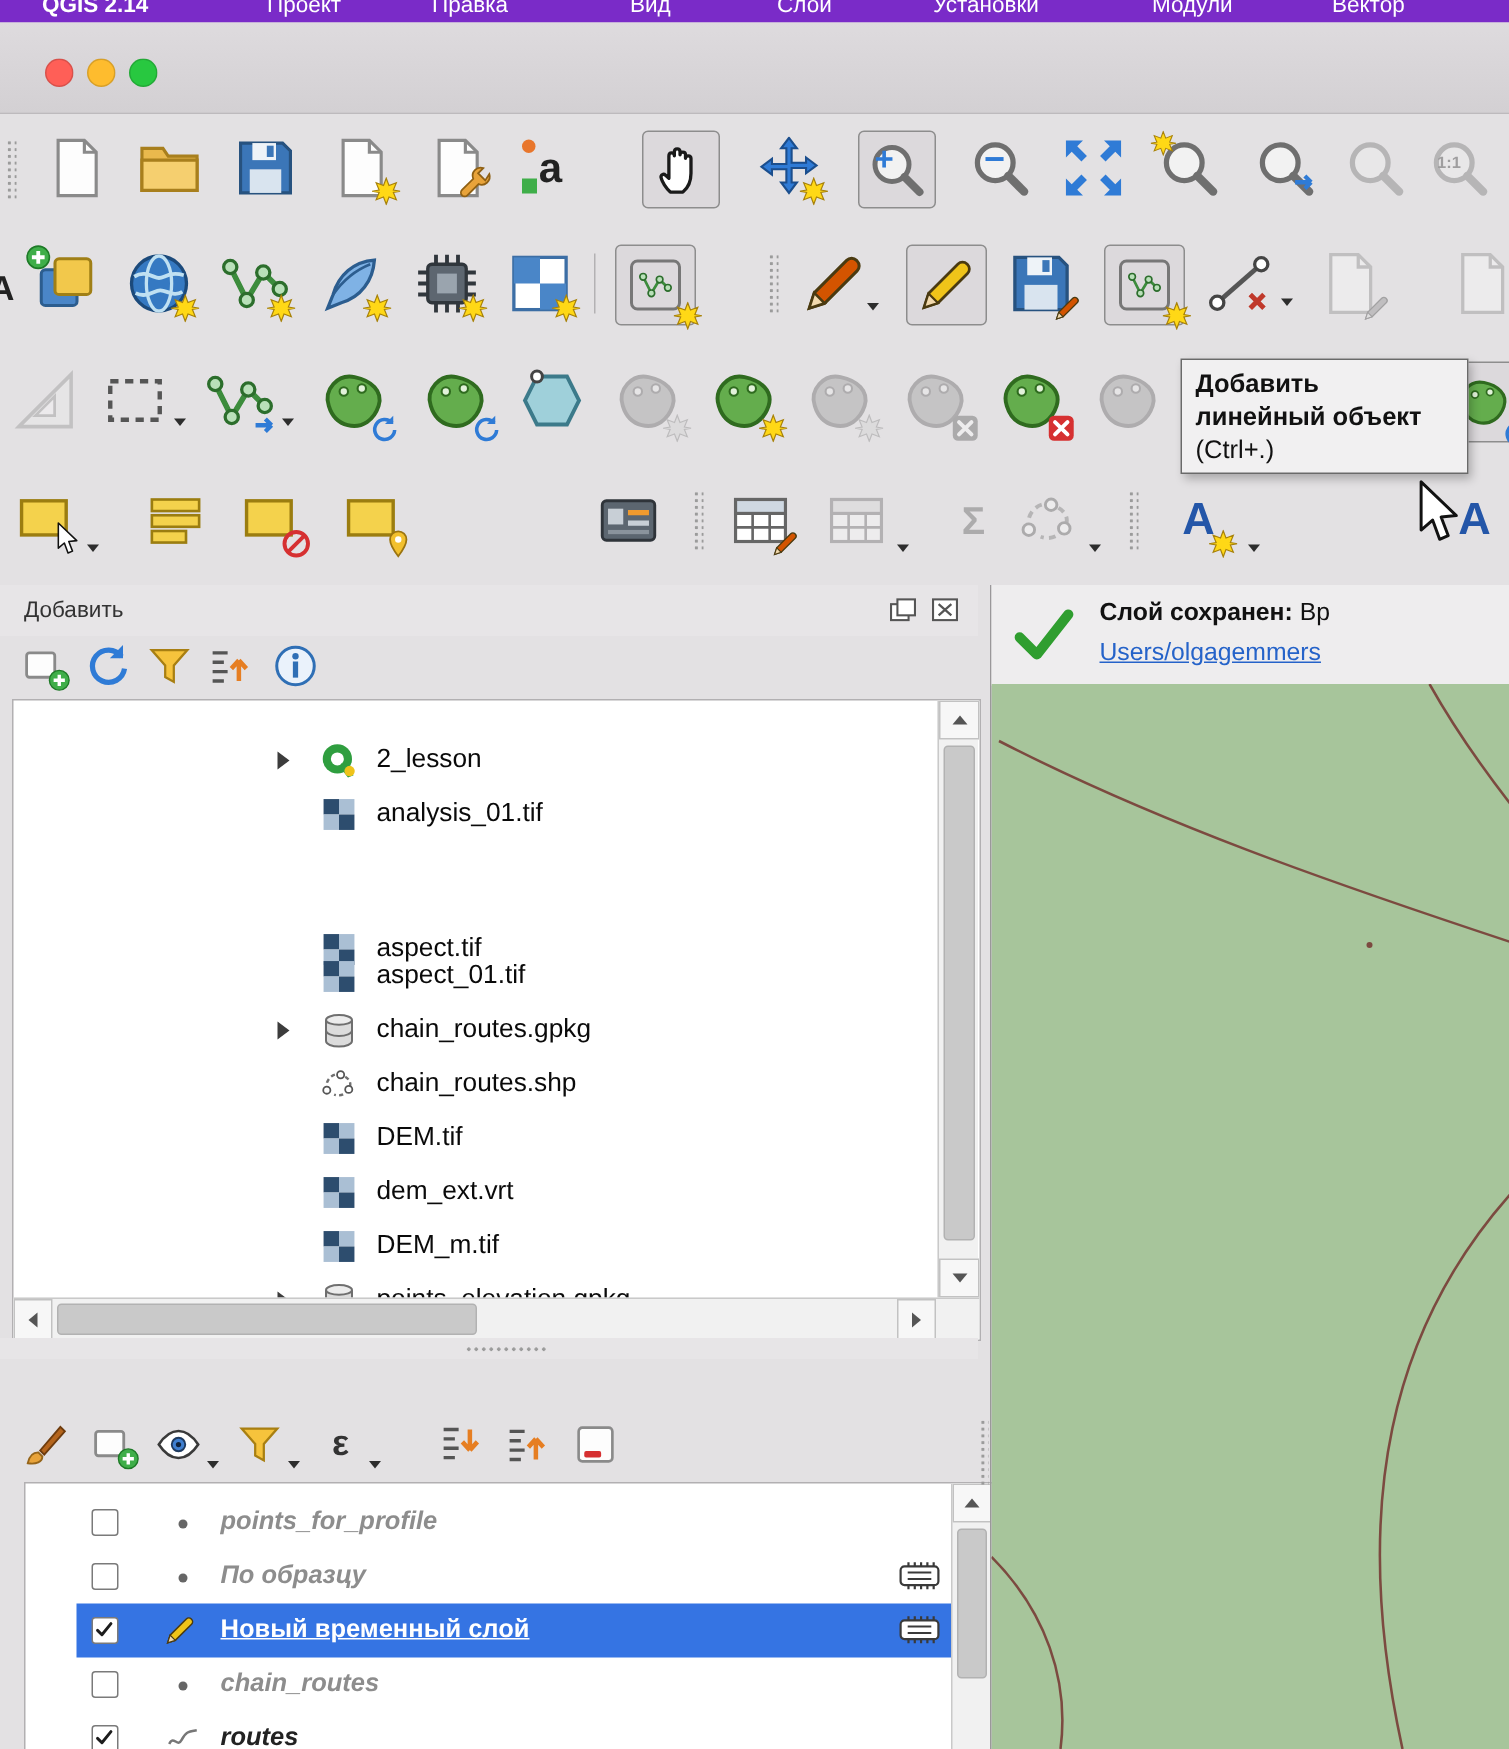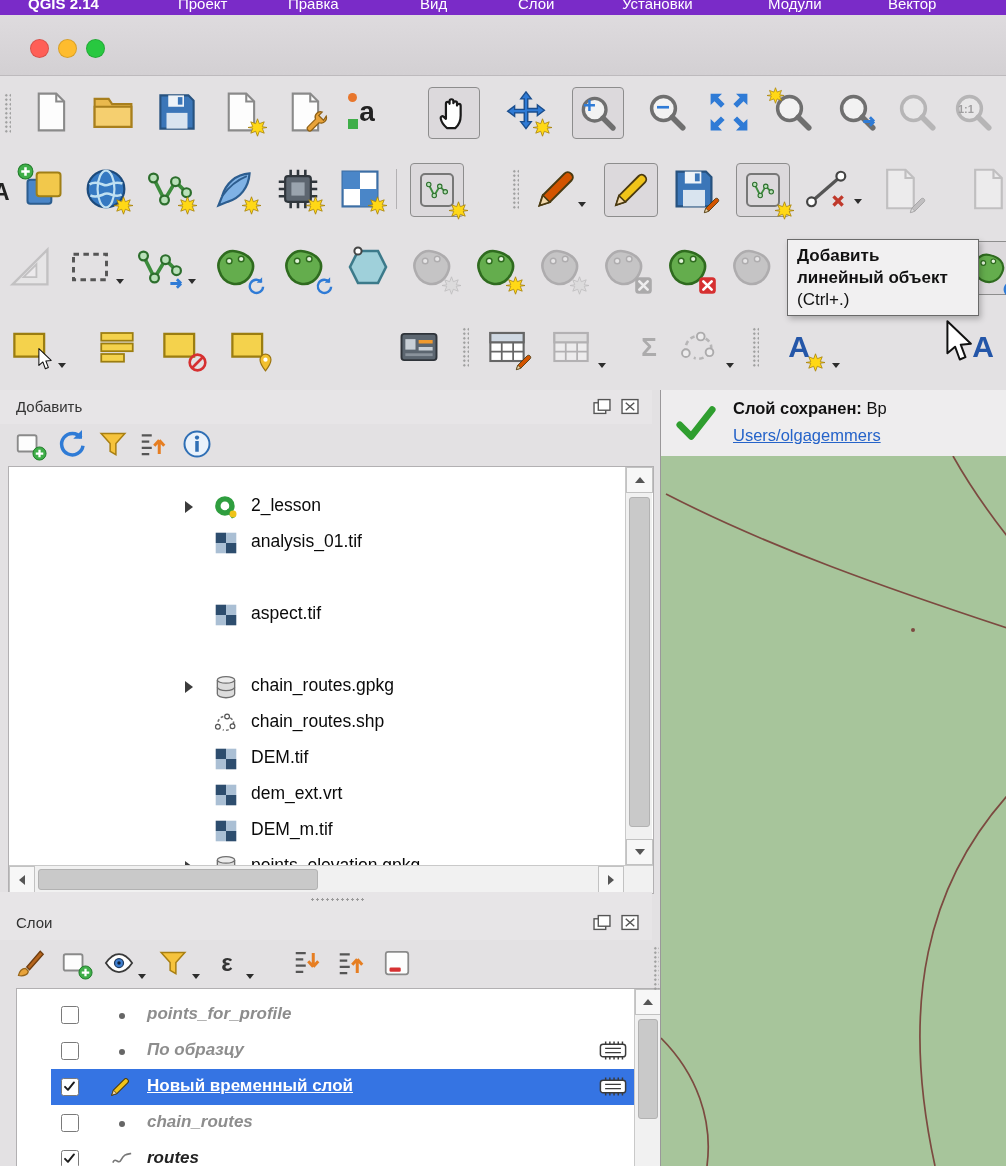--- a/index.html
+++ b/index.html
@@ -811,25 +811,31 @@
           <use href="#s-qgis"></use>
         </svg>
       <span class="tlb">2_lesson</span>
     </div>
     <div class="trow" style="top:58px">
       <svg class="tic">
           <use href="#s-raster"></use>
         </svg>
       <span class="tlb">analysis_01.tif</span>
     </div>
-    <div class="trow" style="top:130px">
+    <div class="trow" style="top:148px">
       <svg class="tic">
           <use href="#s-raster"></use>
         </svg>
       <span class="tlb">aspect.tif</span>
+    </div>
+    <div class="trow" style="top:166px">
+      <svg class="tic">
+          <use href="#s-raster"></use>
+        </svg>
+      <span class="tlb">aspect_01.tif</span>
     </div>
     <div class="trow" style="top:238px">
       <svg class="tic">
           <use href="#s-vector"></use>
         </svg>
       <span class="tlb">chain_routes.shp</span>
     </div>
     <div class="trow" style="top:202px">
       <span class="texp"></span>
       <svg class="tic">
@@ -881,29 +887,20 @@
       <div class="sb-btn" style="left:589px;top:0;width:26px;height:27px">
           <span class="tri-right"></span>
         </div>
     </div>
   </div>
 
   <div style="position:absolute;left:0;top:892px;width:652px;height:14px;background:#e7e5e7">
     <div style="position:absolute;left:310px;top:5px;width:56px;height:5px;background-image:radial-gradient(circle,#9b9b9b 1.1px,rgba(0,0,0,0) 1.3px);background-size:5px 5px"></div>
   </div>
 
-  <div class="phead" style="top:906px">
-    <span class="ptitle">Слои</span>
-    <span class="winbtn" style="left:592px"><svg>
-          <use href="#s-winfloat"></use>
-        </svg></span>
-    <span class="winbtn" style="left:620px"><svg>
-          <use href="#s-winclose"></use>
-        </svg></span>
-  </div>
   <div class="ptool" style="top:940px;height:48px">
     <div class="ic" style="left:16px;top:8px">
         <svg class="base">
           <use href="#s-brush"></use>
         </svg>
       </div>
     <div class="ic" style="left:60px;top:8px">
         <svg class="base">
           <use href="#s-addrect"></use>
         </svg>

